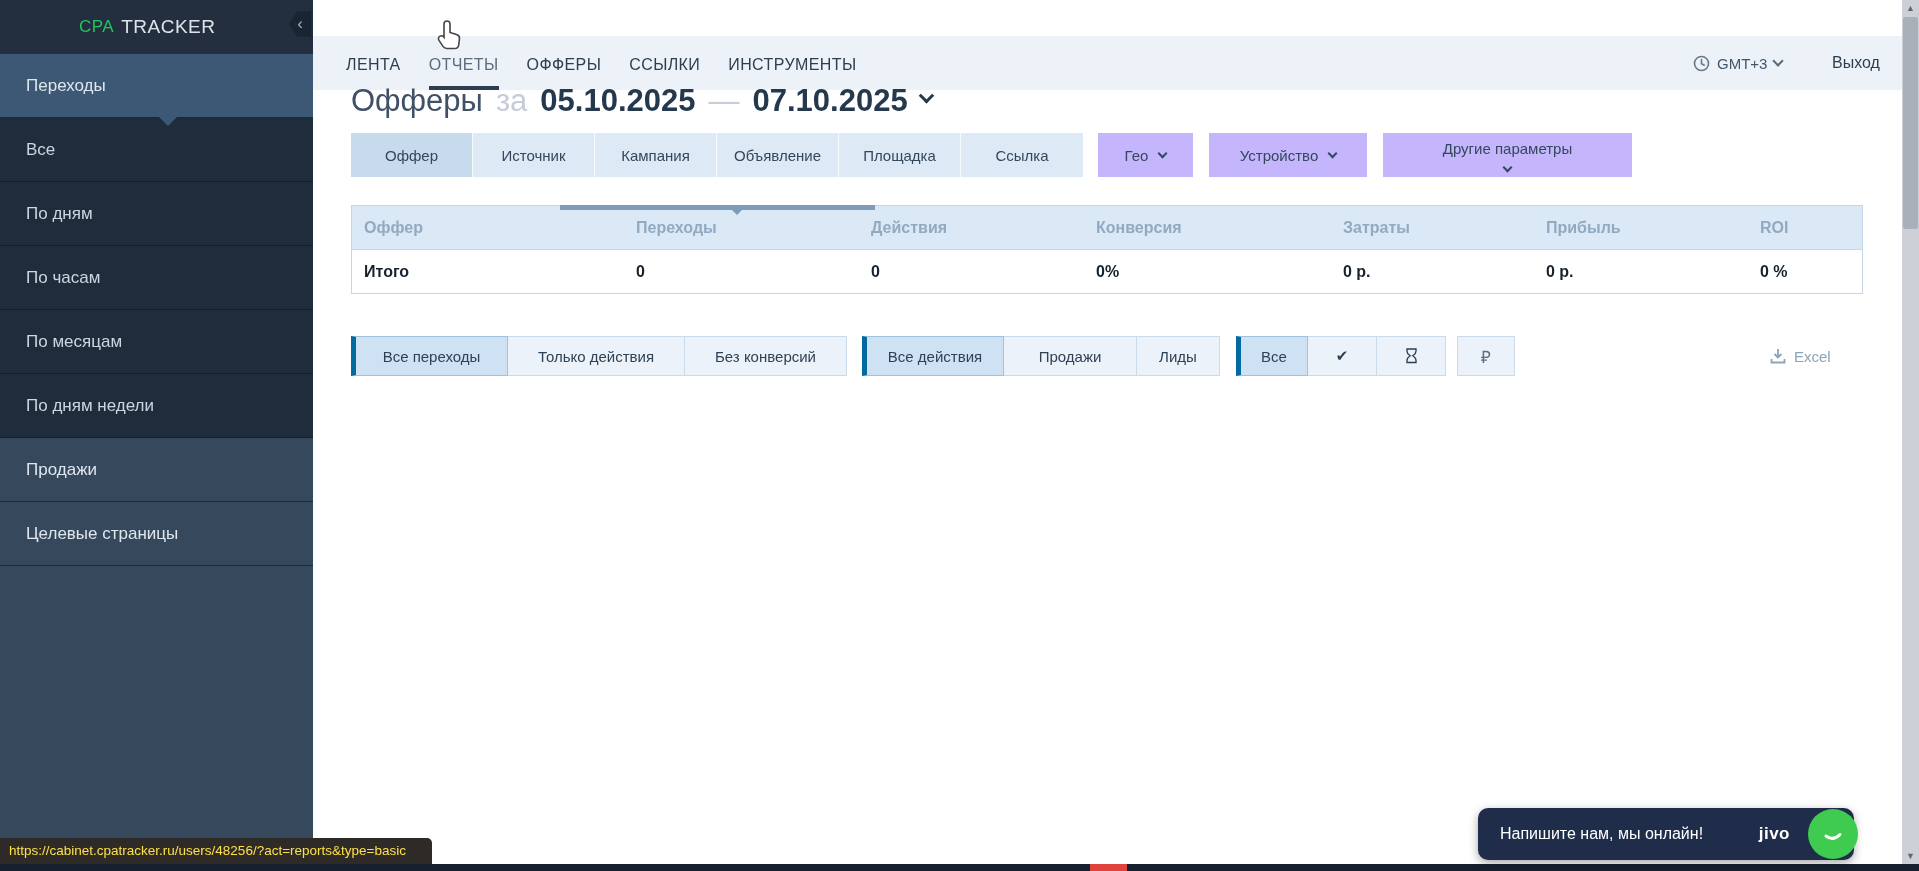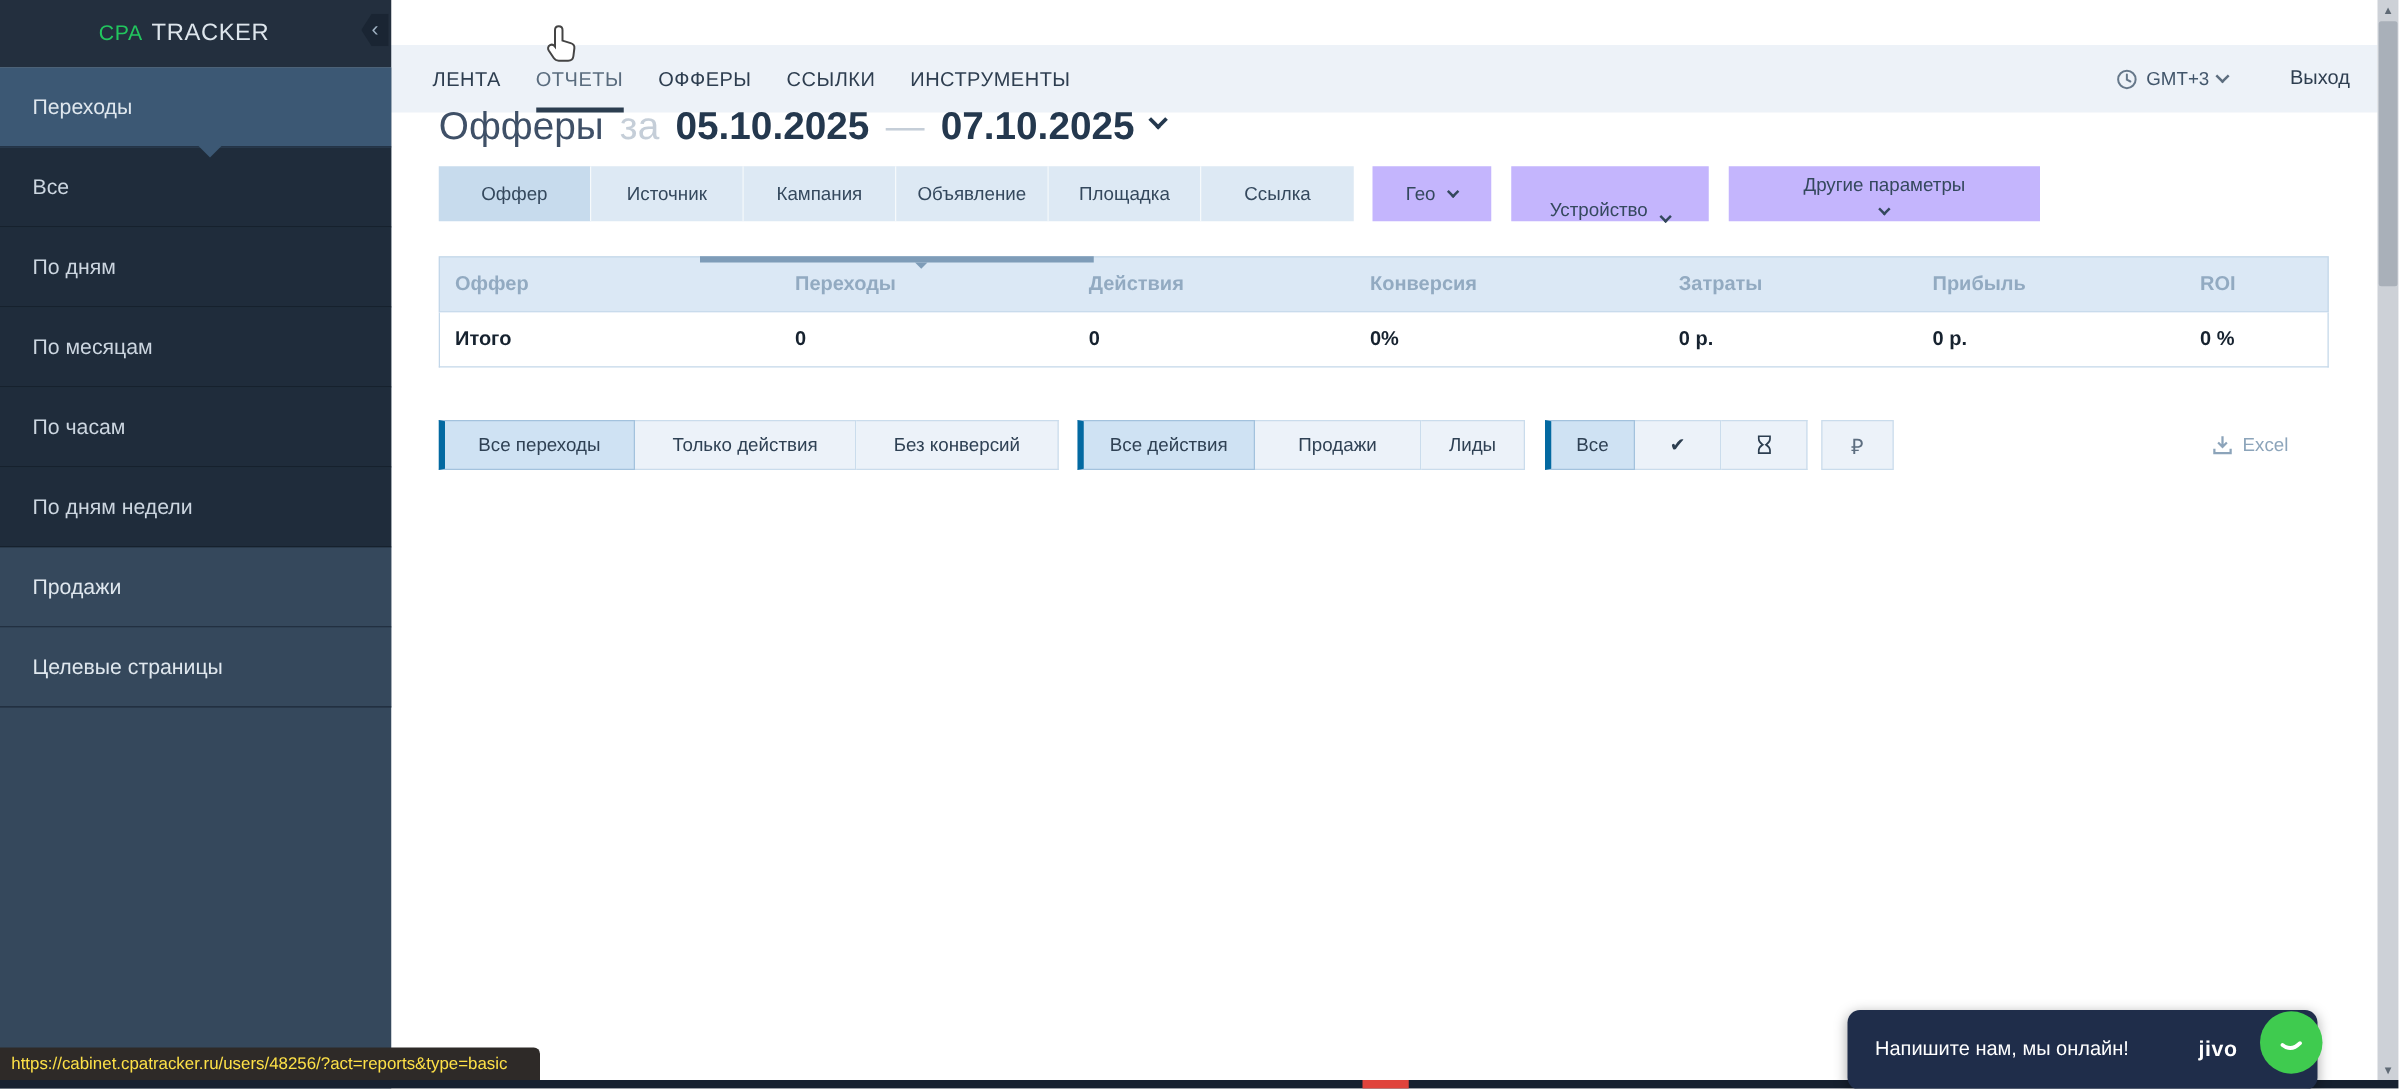--- a/index.html
+++ b/index.html
@@ -53,21 +53,21 @@
   
   .dim-tabs { position:absolute; left:351px; top:133px; height:44px; display:flex; }
   .dim-tab { width:122px; background:#dde9f4; display:flex; align-items:center; justify-content:center;
              font-size:15px; color:#34485d; border-right:1px solid #f6fafc; cursor:pointer; }
   .dim-tab:last-child { border-right:none; }
   .dim-tab.selected { background:#c7dbed; }
   .dd-btn { position:absolute; top:133px; height:44px; background:#c4b5fd; display:flex;
             align-items:center; justify-content:center; gap:11px; font-size:15px; color:#34485d;
             cursor:pointer; }
   .dd-btn .chev { border-color:#34485d; width:7px; height:7px; border-width:2px; }
-  #dd-geo { left:1098px; width:95px; } #dd-device { left:1209px; width:158px;align-items:flex-end; }
+  #dd-geo { left:1098px; width:95px; } #dd-device { left:1209px; width:158px; }
   #dd-other { left:1383px; width:249px;flex-direction:column; }
 
   
   .report-table { position:absolute; left:351px; top:205px; width:1512px; }
   .tr-head, .tr-row { display:grid; grid-template-columns:272px 235px 225px 247px 203px 214px 116px;
                       align-items:center; }
   .tr-head { height:45px; background:#dbe8f5; border:1px solid #c3d7e9; color:#92aac1;
              font-size:16px; font-weight:bold; }
   .tr-head > div, .tr-row > div { padding-left:12px; }
   .th-sorted { position:relative; height:100%; line-height:43px; cursor:pointer; }
@@ -102,21 +102,21 @@
 
   
   .scrollbar { position:absolute; right:0; top:0; width:17px; bottom:7px; background:#cdd1d7; z-index:6; }
   .sb-arrow { position:absolute; left:0; width:17px; height:16px; text-align:center; line-height:16px;
               font-size:9px; color:#5f6a75; cursor:pointer; }
   .sb-up { top:0; } .sb-down { bottom:0; }
   .sb-thumb { position:absolute; top:17px; left:1px; width:15px; height:212px; background:#a9b0b9;
               border-radius:2px; cursor:pointer; }
 
   
-  .chat { position:absolute; left:1478px; top:808px; width:376px; height:64px; background:#1f2d4a;
+  .chat { position:absolute; left:1478px; top:808px; width:376px; height:52px; background:#1f2d4a;
           border-radius:10px; display:flex; align-items:center; color:#fff; z-index:7;
           box-shadow:0 3px 10px rgba(0,0,0,.35); cursor:pointer; }
   .chat-msg { padding-left:22px; font-size:16px; }
   .chat-brand { position:absolute; right:64px; font-size:17px; font-weight:bold; letter-spacing:.5px; }
   .chat-bubble { position:absolute; right:-4px; top:1px; width:50px; height:50px; border-radius:50%;
                  background:#3fcb4f; display:flex; align-items:center; justify-content:center; }
 </style>
 </head>
 <body>
 
@@ -157,24 +157,24 @@
     <div class="side-item active">
       <span>Переходы</span>
     </div>
     <div class="side-item sub">
       <span>Все</span>
     </div>
     <div class="side-item sub">
       <span>По дням</span>
     </div>
     <div class="side-item sub">
+      <span>По часам</span>
+    </div>
+    <div class="side-item sub">
       <span>По месяцам</span>
-    </div>
-    <div class="side-item sub">
-      <span>По часам</span>
     </div>
     <div class="side-item sub">
       <span>По дням недели</span>
     </div>
     <div class="side-item">
       <span>Продажи</span>
     </div>
     <div class="side-item">
       <span>Целевые страницы</span>
     </div>

